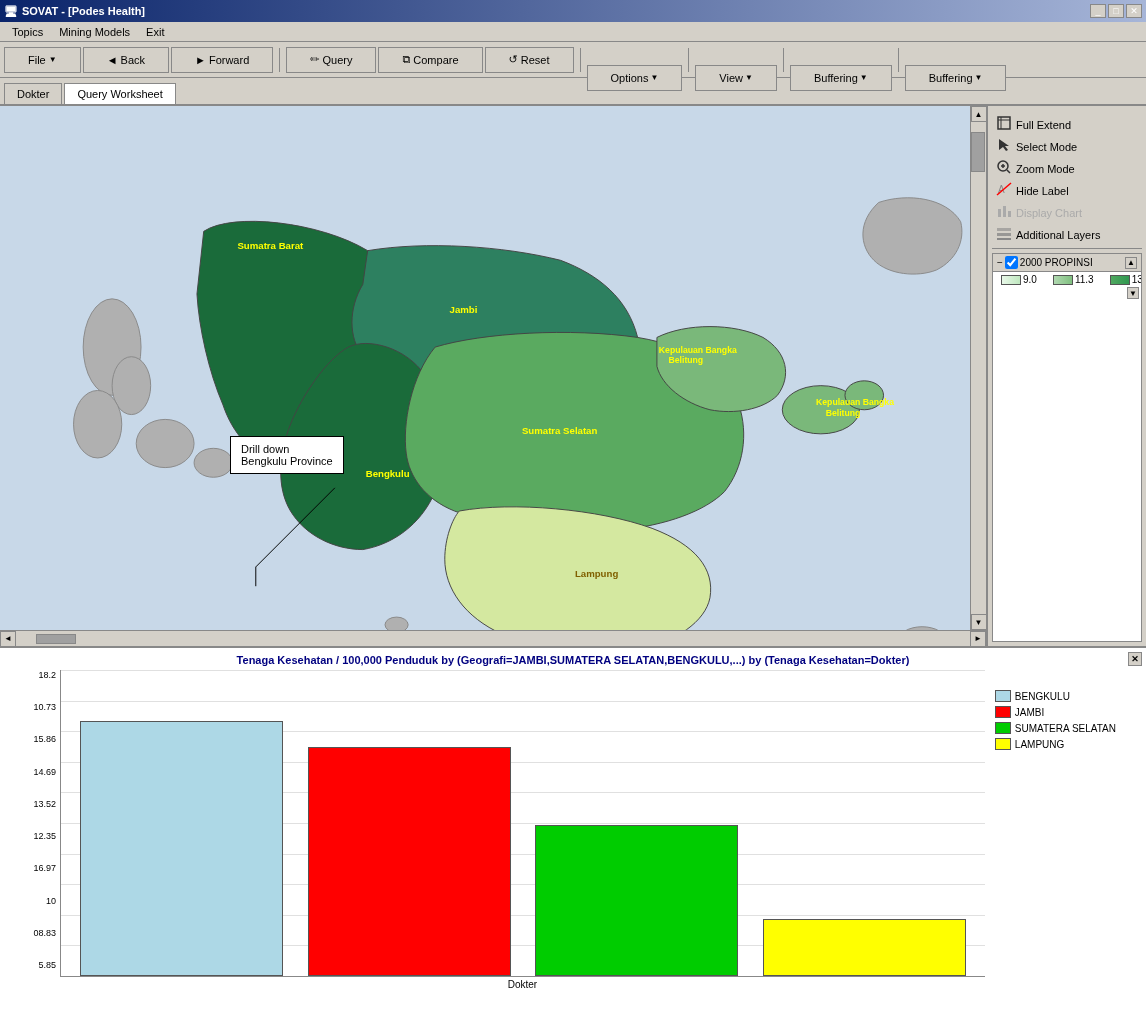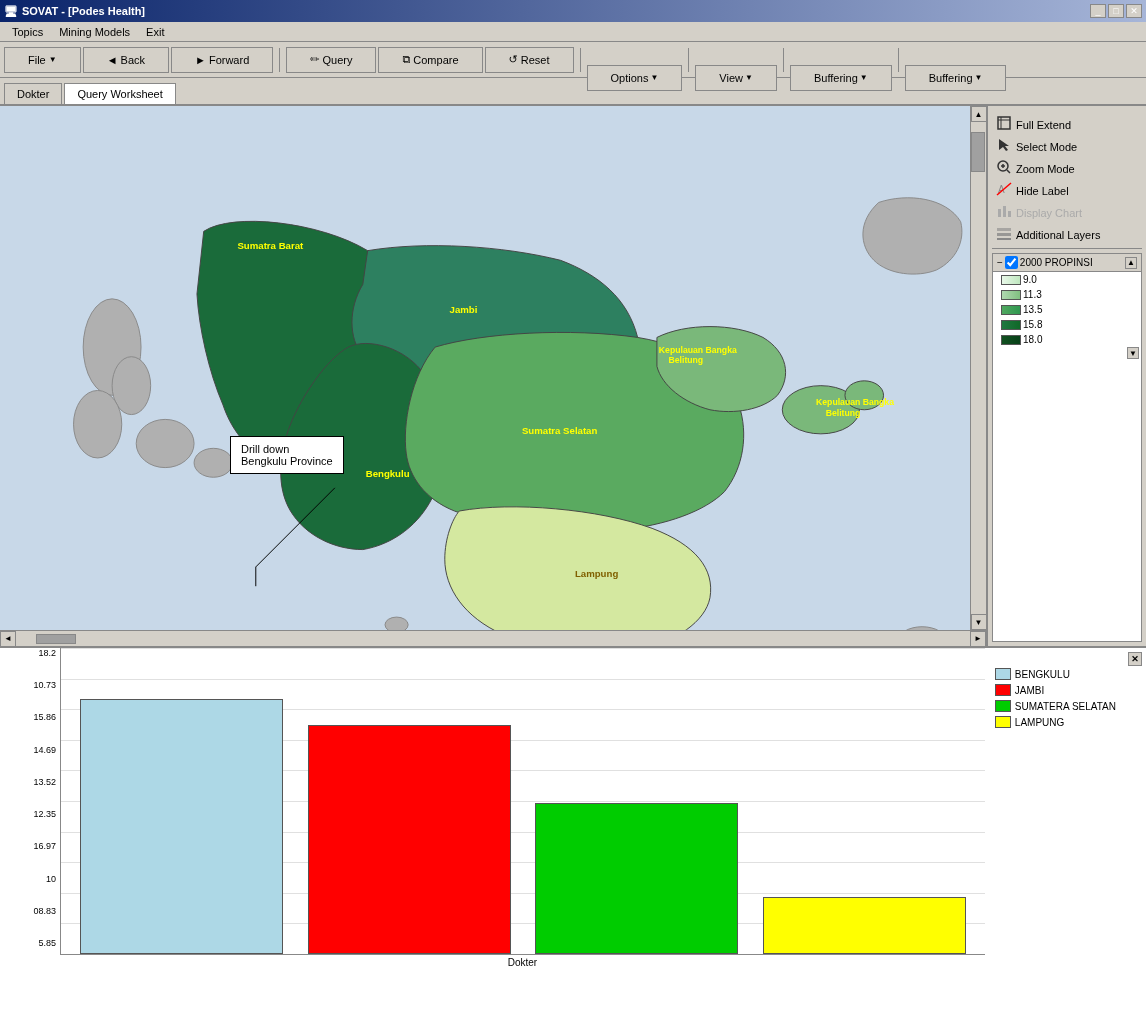--- a/index.html
+++ b/index.html
@@ -174,21 +174,21 @@
       border-bottom: 1px solid #888;
     }
     .layer-item {
       display: flex; align-items: center; gap: 2px;
       padding: 2px 8px;
     }
     .color-swatch {
       width: 20px; height: 10px;
       border: 1px solid #555;
     }
-    .layer-scroll { display: flex; flex-direction: column; }
+    .layer-scroll { display: flex; flex-direction: row; }
 
     
     #buffer-section {
       margin-top: 4px;
       font-size: 11px;
     }
     .buffer-row {
       display: flex; align-items: center; gap: 4px;
       margin-bottom: 2px;
     }
@@ -628,20 +628,21 @@
       </div>
     </div>
 
   </div>
 </div>
 
 <div id="chart-container">
   <div id="chart-close-bar">
     <div class="close-x">✕</div>
   </div>
+  <div id="chart-title">Tenaga Kesehatan / 100,000 Penduduk by (Geografi=JAMBI,SUMATERA SELATAN,BENGKULU,...) by (Tenaga Kesehatan=Dokter)</div>
   <div id="chart-inner">
     <div id="chart-yaxis">
     <span>5.85</span>
         <span>08.83</span>
         <span>10</span>
         <span>16.97</span>
         <span>12.35</span>
         <span>13.52</span>
         <span>14.69</span>
         <span>15.86</span>

